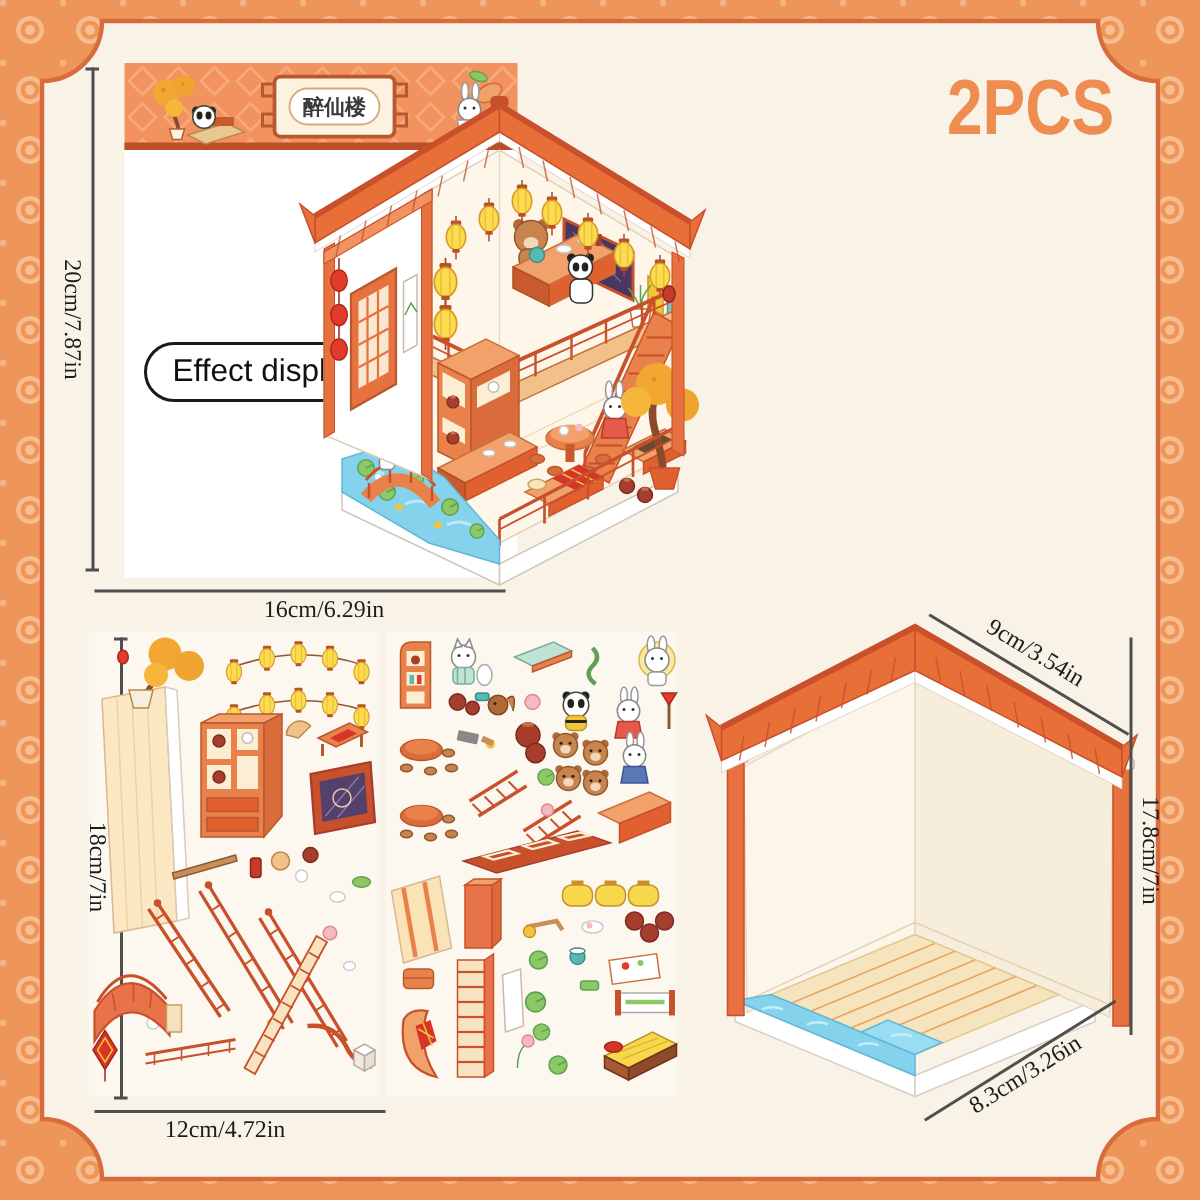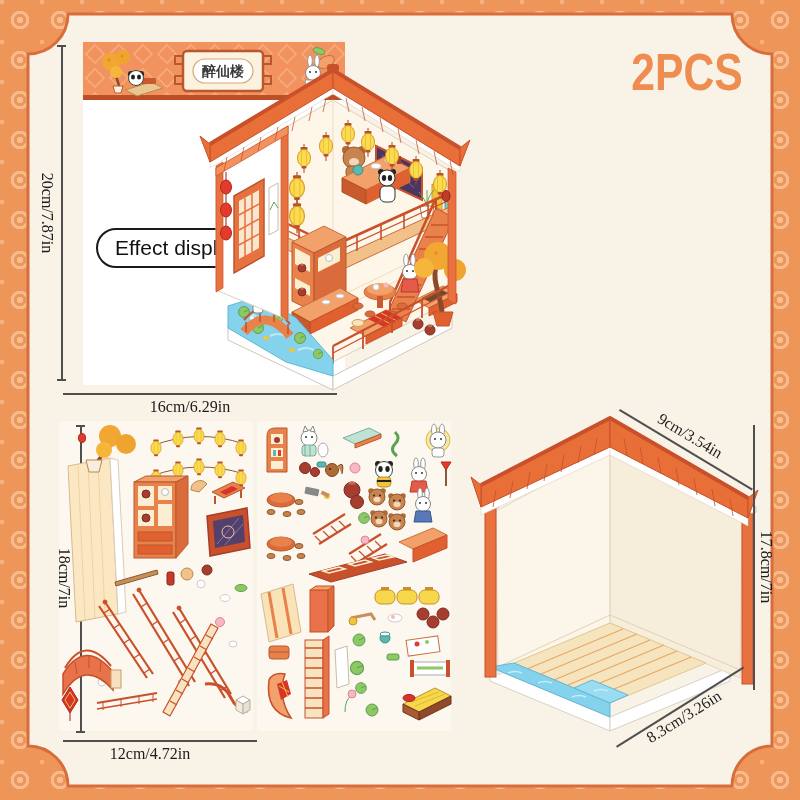--- a/index.html
+++ b/index.html
@@ -84,21 +84,21 @@
         <polygon points="222,38 238,38 236,50 224,50" fill="#fff" stroke="#999"></polygon>
       </g>
     </svg>
   </div>
 
   <div class="dimline" style="left:61px;top:45px;width:1.5px;height:335px"></div>
   <div class="dimline" style="left:57px;top:45px;width:9px;height:1.5px"></div>
   <div class="dimline" style="left:57px;top:379px;width:9px;height:1.5px"></div>
   <div class="dimlabel rot90" style="left:-13px;top:204px;width:120px">20cm/7.87in</div>
   <div class="dimline" style="left:63px;top:393px;width:274px;height:1.5px"></div>
-  <div class="dimlabel" style="left:120px;top:398px;width:140px">16cm/6.29in</div>
+  <div class="dimlabel" style="left:146px;top:398px;width:140px">16cm/6.29in</div>
 
   <div id="effect-pill">Effect display</div>
 
   <svg class="abs" style="left:200px;top:60px" width="270" height="325" viewBox="0 0 270 325">
     <defs>
       <g id="lan">
         <line x1="0" y1="-14" x2="0" y2="-8" stroke="#8B5A33"></line>
         <rect x="-3.5" y="-11" width="7" height="3" rx="1" fill="#B95326"></rect>
         <ellipse cx="0" cy="0" rx="6.5" ry="8.5" fill="#FBDC4E" stroke="#D89A28"></ellipse>
         <line x1="-2.5" y1="-7" x2="-2.5" y2="7" stroke="#EDBE3E"></line>

